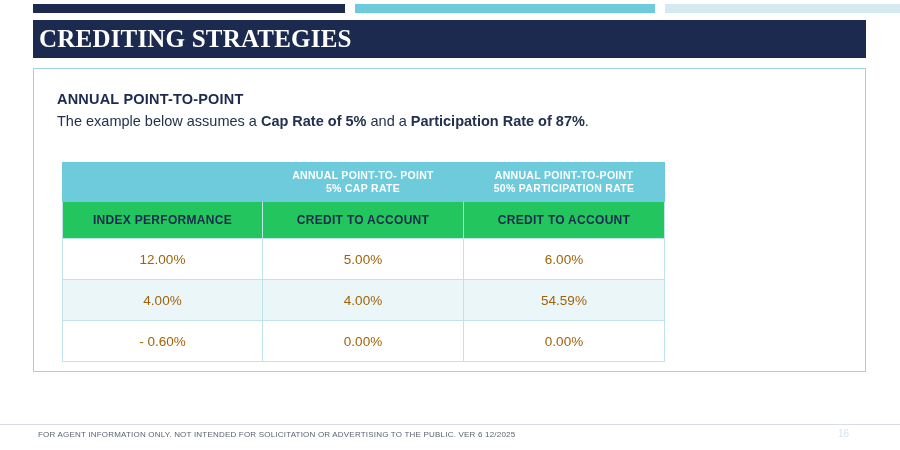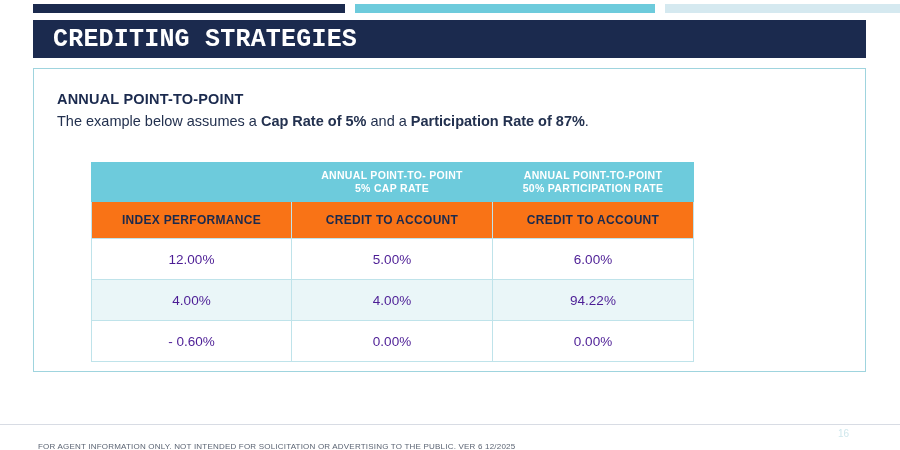--- a/index.html
+++ b/index.html
@@ -43,22 +43,22 @@
     height: 38px;
     background: #1b2a4e;
     display: flex;
     align-items: center;
   }
   .title-text {
     color: #ffffff;
     font-size: 25px;
     font-weight: bold;
     letter-spacing: 0.2px;
-    padding-left: 20px;
-    font-family: Liberation Mono, monospace;
+    padding-left: 6px;
+    font-family: Liberation Serif, serif;
   }
 
   
   .panel {
     position: absolute;
     top: 68px;
     left: 33px;
     width: 833px;
     height: 304px;
     border: 1px solid #9fd4de;
@@ -89,21 +89,20 @@
   .table-wrap {
     position: absolute;
     top: 93px;
     left: 28px;
     width: 602px;
   }
   table.data {
     border-collapse: collapse;
     width: 602px;
     table-layout: fixed;
-    margin-left: 29px;
   }
   table.data col.c1 { width: 200px; }
   table.data col.c2 { width: 201px; }
   table.data col.c3 { width: 201px; }
 
   table.data th, table.data td {
     border: 1px solid #bfe3ea;
     text-align: center;
     vertical-align: middle;
   }
@@ -117,32 +116,32 @@
     line-height: 1.25;
     height: 34px;
     padding: 2px 4px;
     border-color: #6dcbdc;
   }
   tr.hdr-top th.blank {
     background: #6dcbdc;
   }
 
   tr.hdr-sub th {
-    background: #f97316;
+    background: #22c55e;
     color: #1b2a4e;
     font-size: 12px;
     font-weight: bold;
     letter-spacing: 0.3px;
     height: 32px;
     padding: 2px 4px;
   }
 
   tr.row td {
     font-size: 13.5px;
-    color: #4c1d95;
+    color: #a16207;
     height: 36px;
     padding: 2px 4px;
     font-weight: normal;
   }
   tr.row-white td { background: #ffffff; }
   tr.row-tint  td { background: #eaf6f8; }
 
   
   .footer-rule {
     position: absolute;
@@ -153,21 +152,20 @@
     background: #d8dce4;
   }
   .footer-text {
     position: absolute;
     top: 430px;
     left: 38px;
     font-size: 8px;
     letter-spacing: 0.2px;
     color: #5b6473;
     white-space: nowrap;
-    margin-top: 12px;
   }
   .page-number {
     position: absolute;
     top: 428px;
     left: 838px;
     font-size: 10px;
     color: #cfe7ec;
   }
 </style>
 </head>
@@ -218,21 +216,21 @@
       </thead>
       <tbody>
         <tr class="row row-white">
           <td>12.00%</td>
           <td>5.00%</td>
           <td>6.00%</td>
         </tr>
         <tr class="row row-tint">
           <td>4.00%</td>
           <td>4.00%</td>
-          <td>94.22%</td>
+          <td>54.59%</td>
         </tr>
         <tr class="row row-white">
           <td>- 0.60%</td>
           <td>0.00%</td>
           <td>0.00%</td>
         </tr>
       </tbody>
     </table>
   </div>
 

